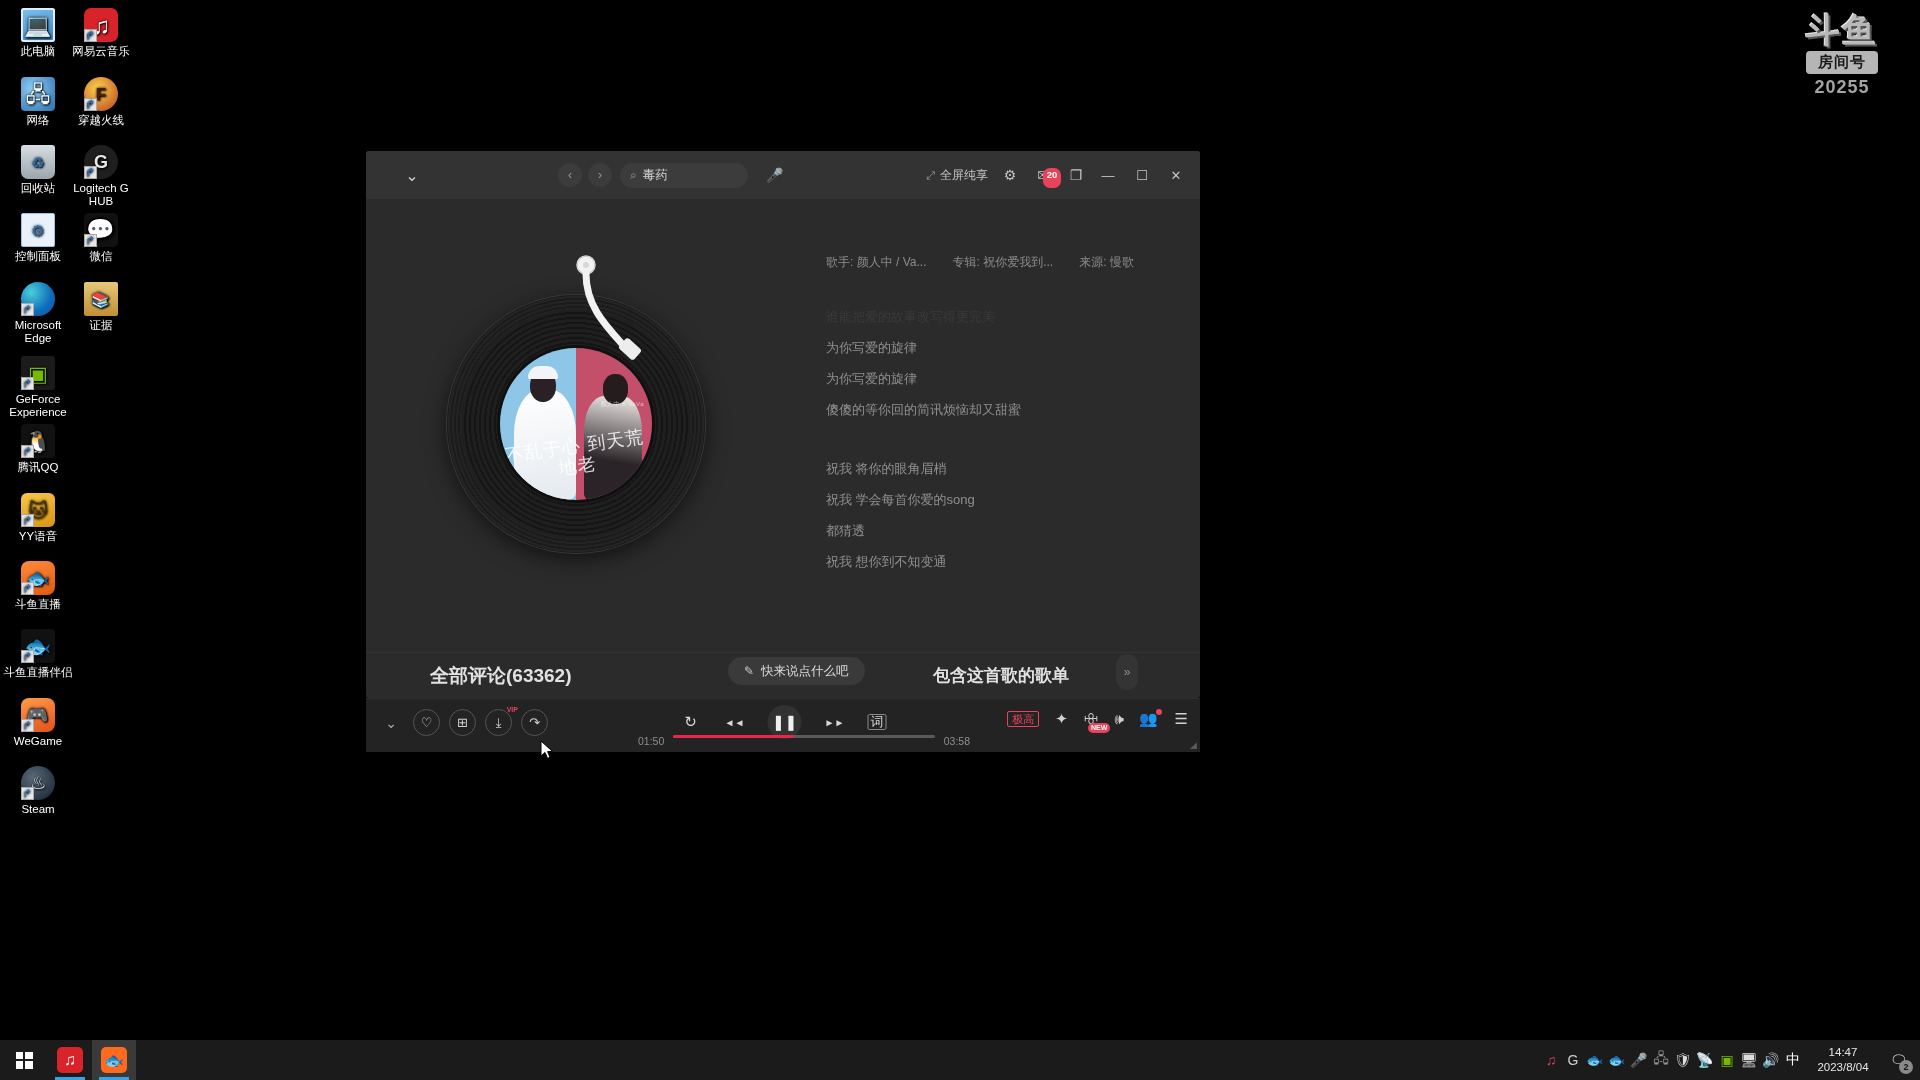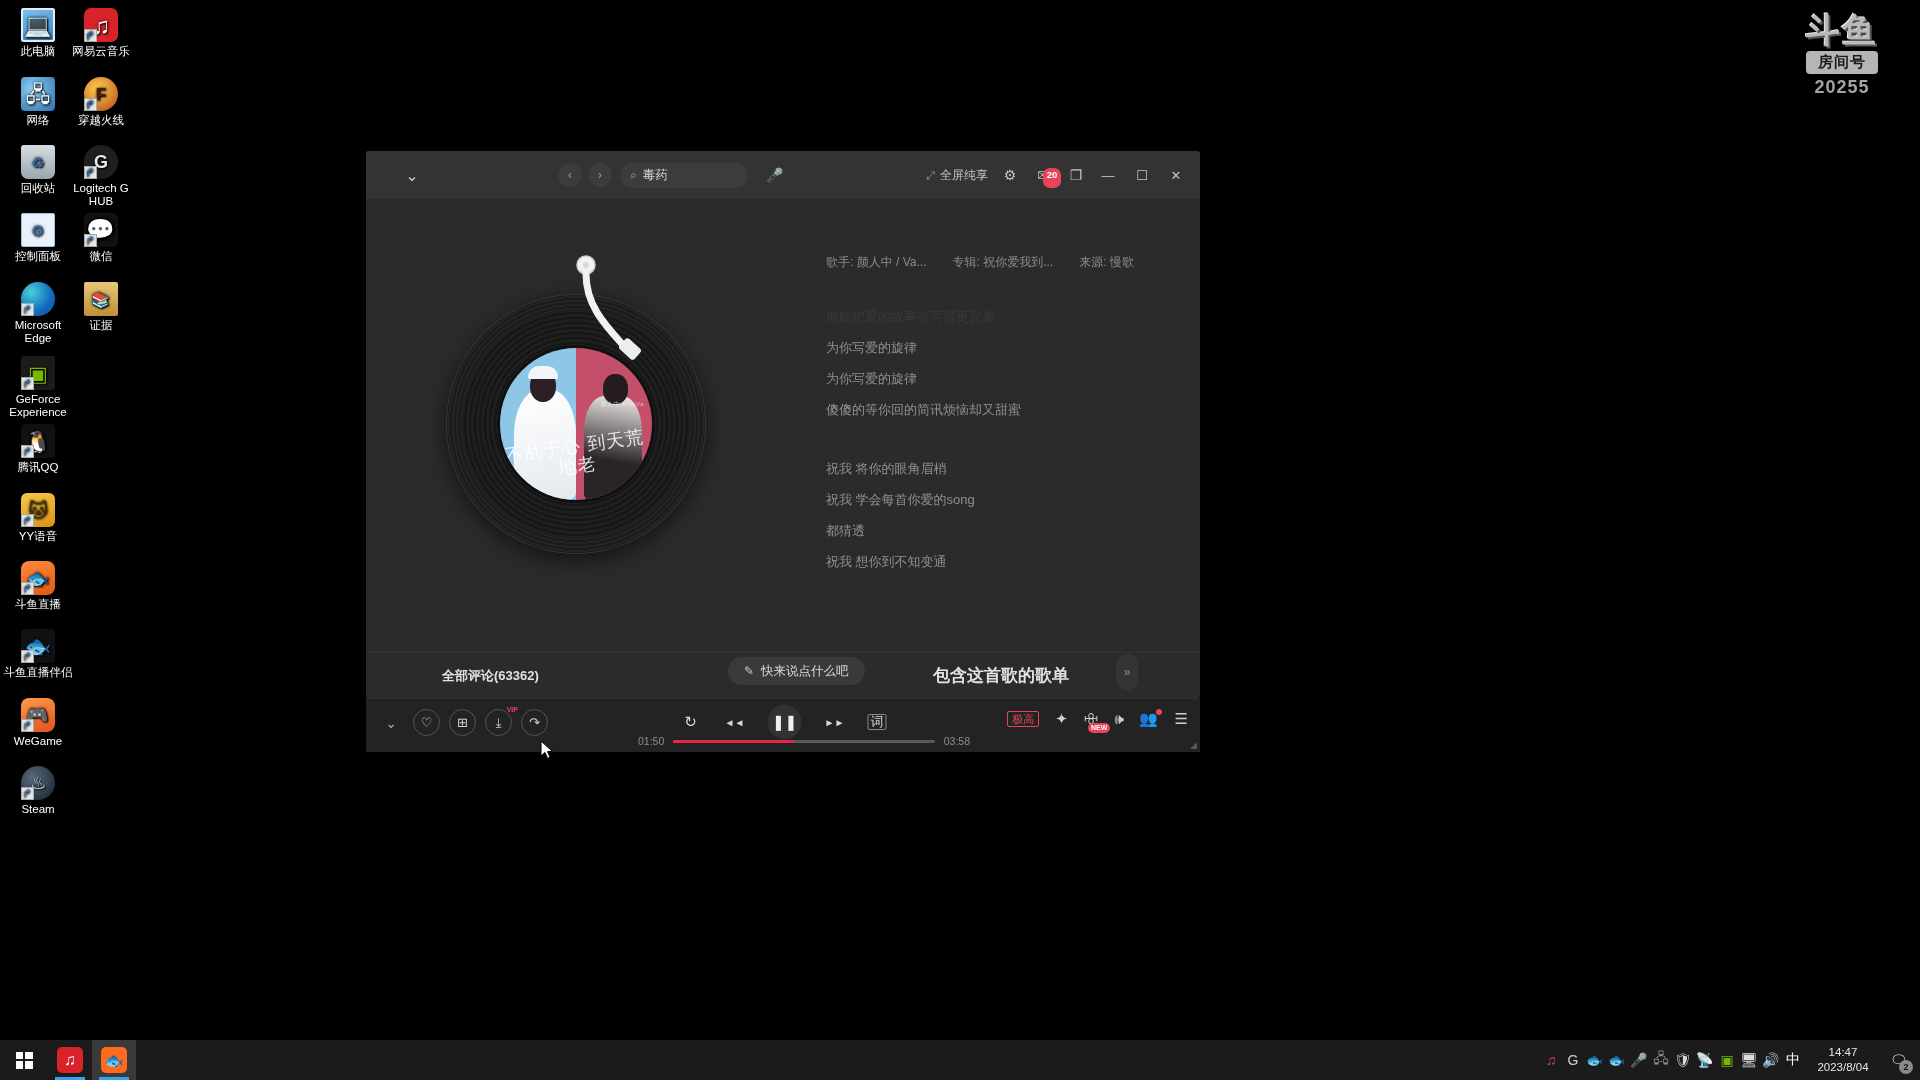--- a/index.html
+++ b/index.html
@@ -169,21 +169,21 @@
   .lyric-line { font-size: 13px; line-height: 31px; color: #8f8f8f; white-space: nowrap; }
   .lyric-line.faded { color: #3a3a3a; }
   .lyric-line.active { color: #ffffff; font-weight: bold; font-size: 14.5px; line-height: 34px; }
   .lyric-gap { height: 28px; }
 
   
   #sections {
     height: 46px; background: #2b2b2b; border-top: 1px solid #353535;
     display: flex; align-items: center; position: relative; flex-shrink: 0;
   }
-  #comments-head { position: absolute; left: 64px; color: #e2e2e2; font-size: 13px; font-weight: bold; margin-left: 12px; }
+  #comments-head { position: absolute; left: 64px; color: #e2e2e2; font-size: 19px; font-weight: bold; }
   #comment-btn {
     position: absolute; left: 362px; top: 4px;
     height: 28px; padding: 0 16px; border-radius: 14px; background: #3a3a3a;
     display: flex; align-items: center; gap: 7px; color: #dcdcdc; font-size: 12.5px;
   }
   .pen-ico { font-size: 12px; color: #c9c9c9; }
   #playlist-head { position: absolute; left: 567px; color: #e2e2e2; font-size: 17px; font-weight: bold; }
   #expand-btn {
     position: absolute; left: 750px; top: 1px; width: 22px; height: 36px;
     border-radius: 11px; background: #343434; color: #8e8e8e; font-size: 12px;
@@ -208,21 +208,21 @@
     display: flex; align-items: center; gap: 22px; }
   .cb-pbtn { color: #d8d8d8; font-size: 15px; width: 22px; text-align: center; }
   .cb-play {
     width: 34px; height: 34px; border-radius: 50%; background: #323232;
     display: flex; align-items: center; justify-content: center; color: #f0f0f0; font-size: 15px;
   }
   .cb-lyric-btn { color: #d8d8d8; font-size: 13px; border: 1px solid #8a8a8a;
     border-radius: 2px; padding: 0px 2px; line-height: 14px; }
   #progress-row {
     position: absolute; left: 272px; right: 230px; top: 36px;
-    display: flex; align-items: center; gap: 9px;
+    display: flex; gap: 9px;
   }
   .time-txt { color: #8e8e8e; font-size: 10.5px; }
   .pbar { flex: 1; height: 3px; background: #5a5a5a; border-radius: 2px; position: relative; }
   .pbar-fill { position: absolute; left: 0; top: 0; bottom: 0; background: #e8264a; border-radius: 2px; }
   .cb-right { position: absolute; right: 12px; top: 11px; display: flex; align-items: center; gap: 16px; }
   .quality-tag { color: #e8435a; font-size: 11px; border: 1px solid #e8435a; border-radius: 2px;
     padding: 1px 4px; line-height: 12px; }
   .cb-ricon { color: #cfcfcf; font-size: 15px; position: relative; }
   .new-tag { position: absolute; bottom: -5px; right: -12px; background: #e8435a; color: #fff;
     font-size: 7px; font-weight: bold; border-radius: 6px; padding: 1px 3px; line-height: 8px; }

